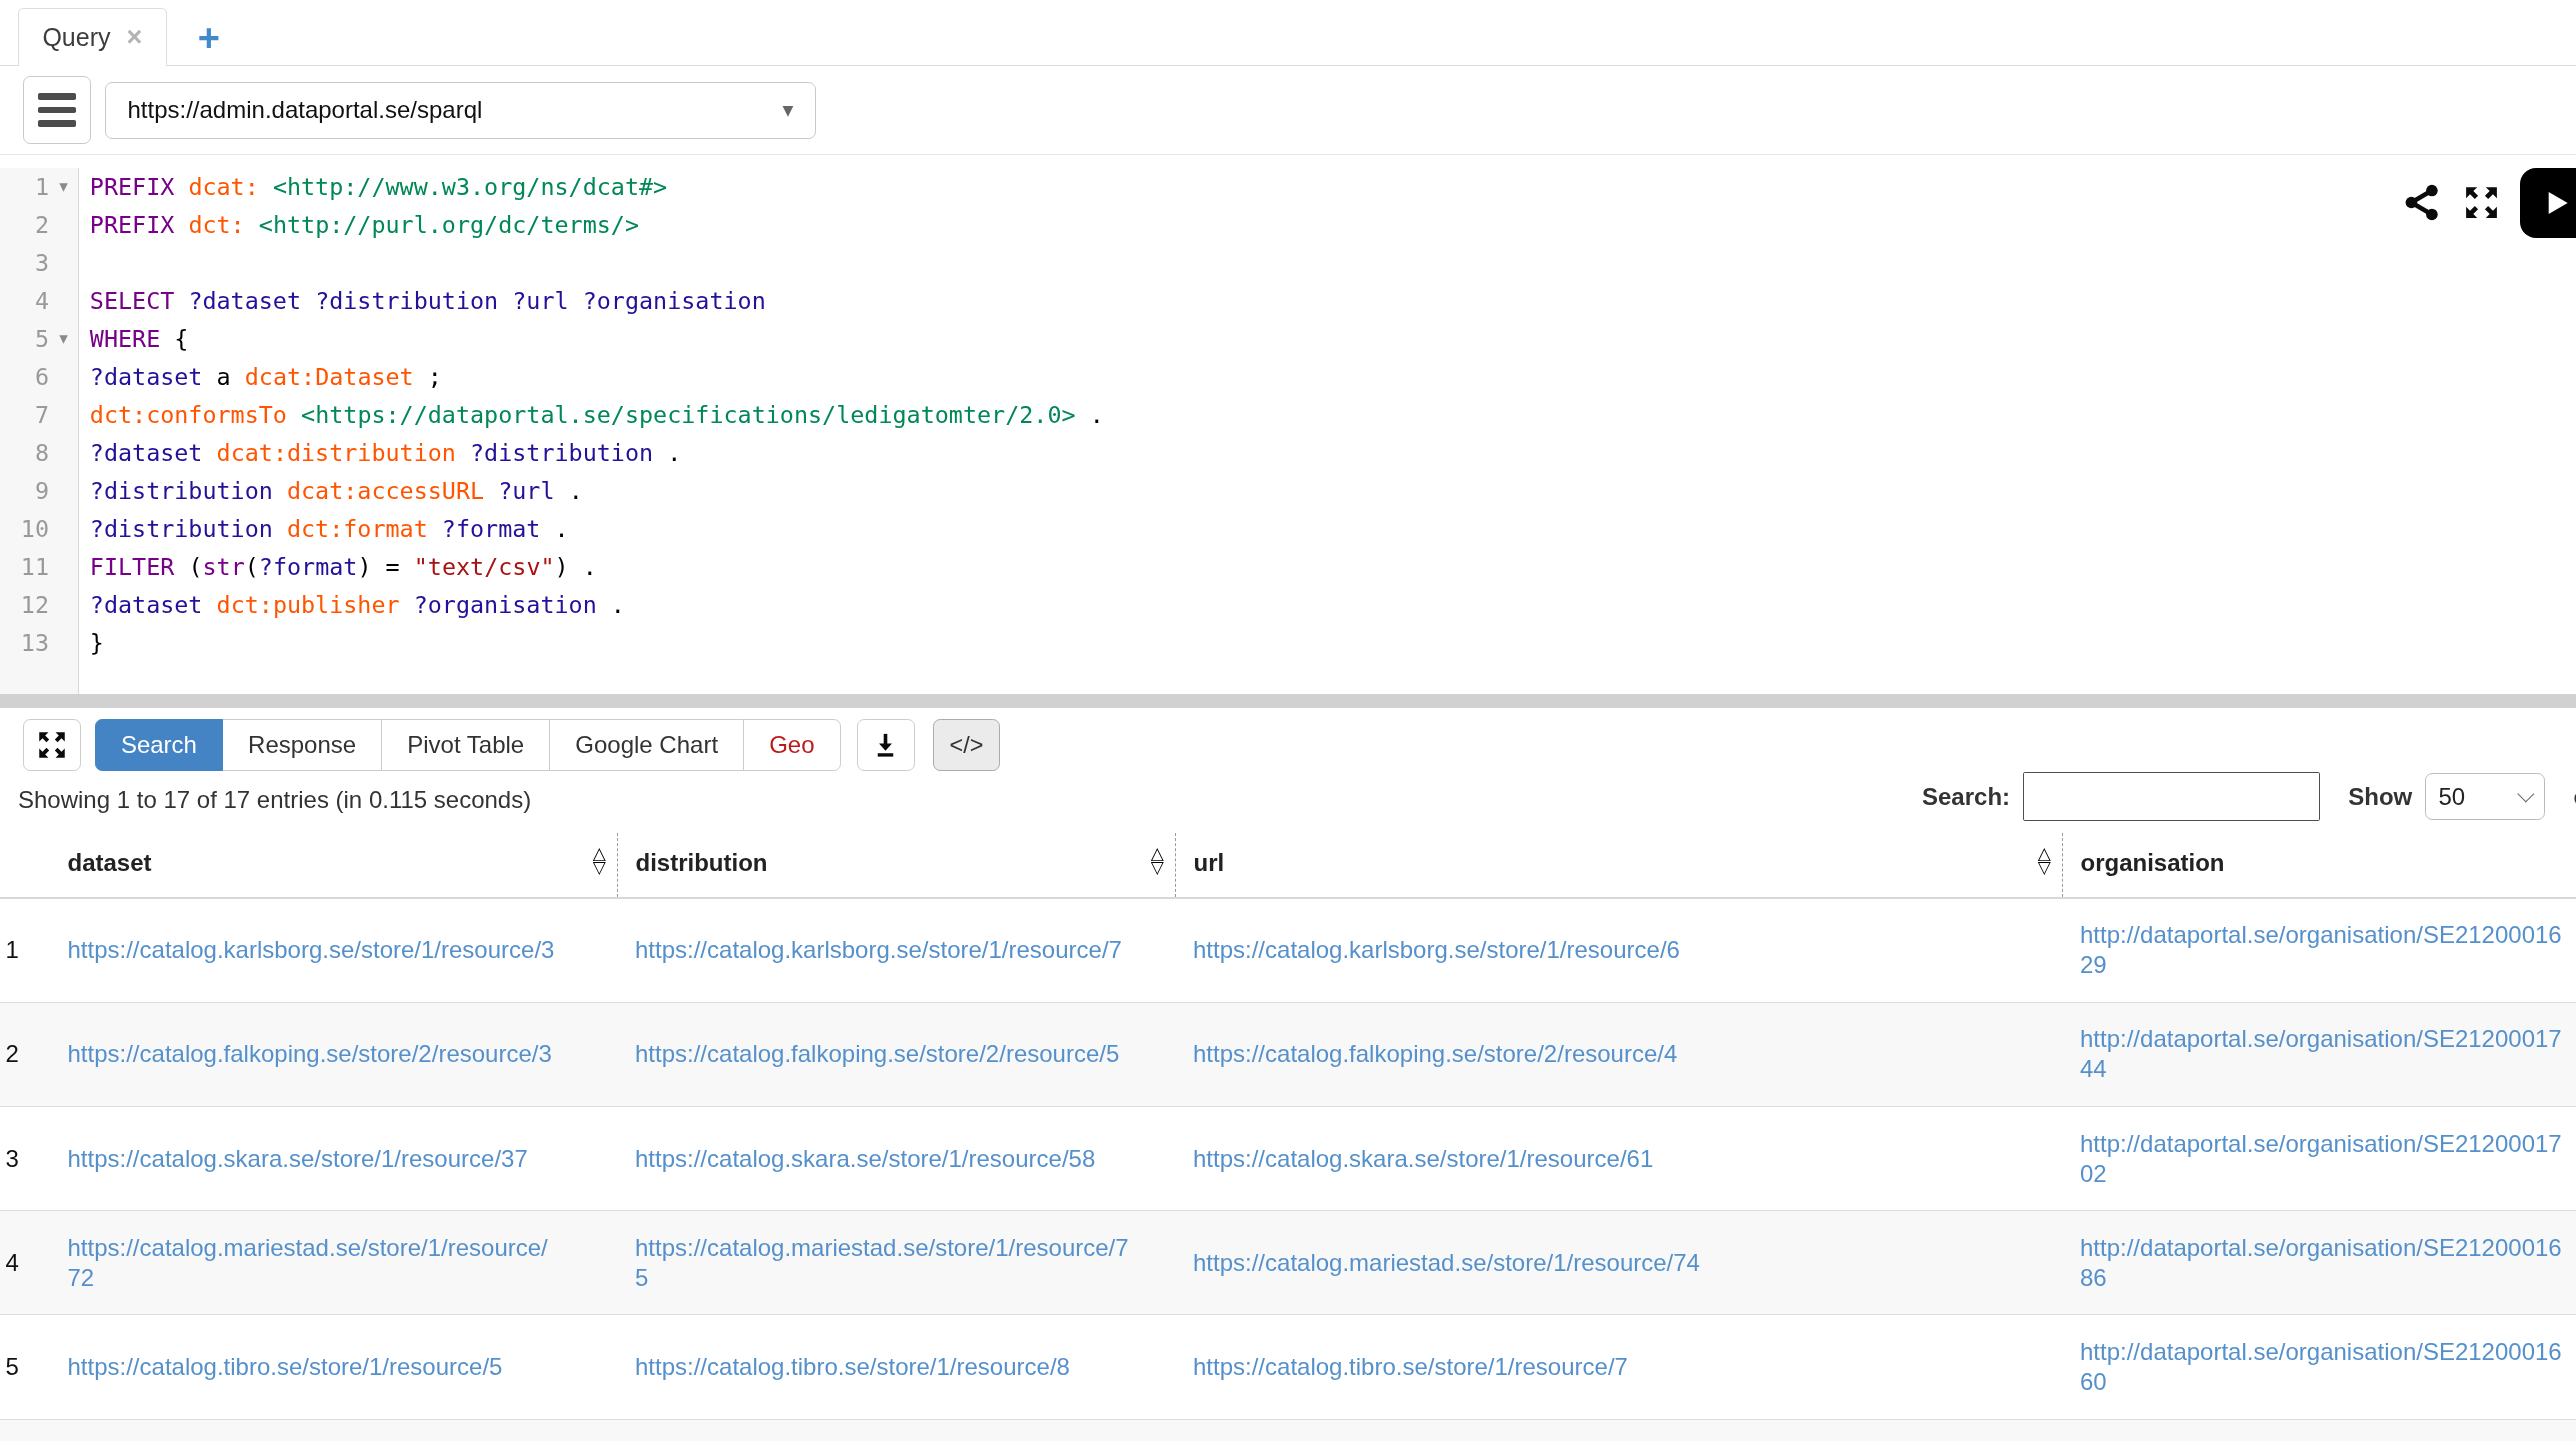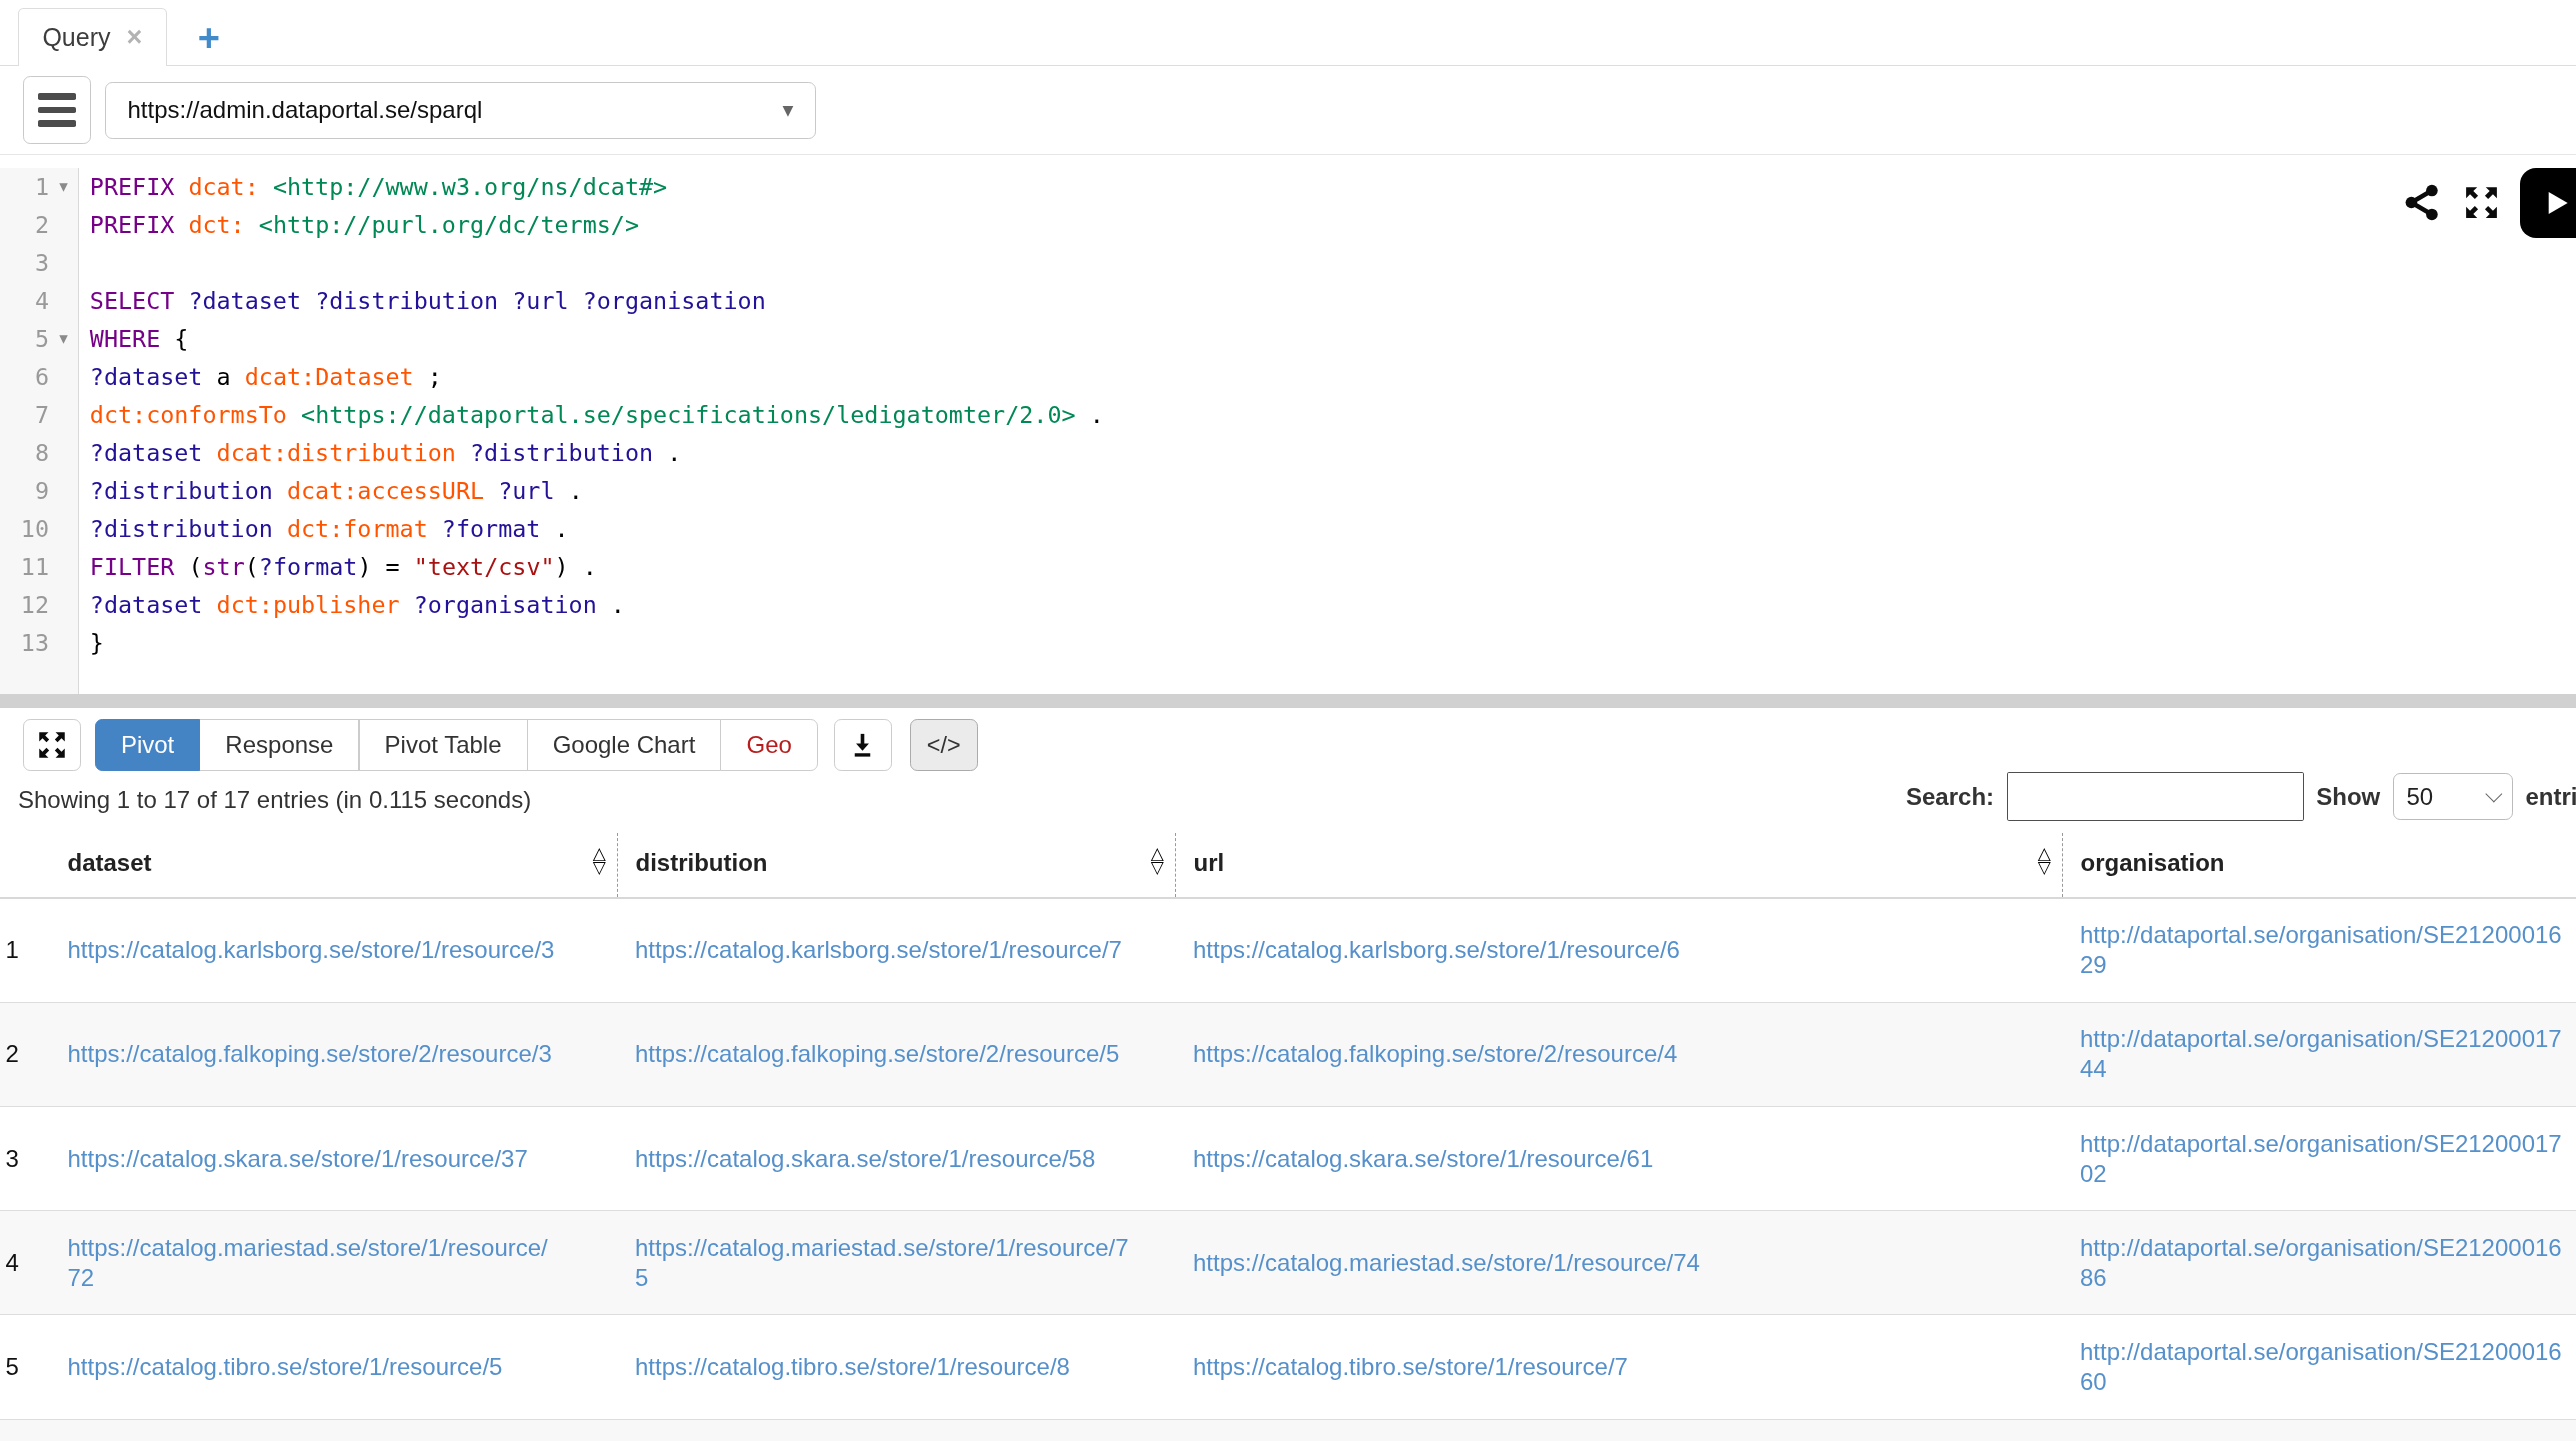--- a/index.html
+++ b/index.html
@@ -62,21 +62,21 @@
   .rtab.active { background:#4484c4; border-color:#4484c4; color:#fff; position:relative; z-index:1; border-radius:7.2px 0 0 7.2px; }
   .rtab.disabled { color:#b91c1c; cursor:default; }
   .rt-download { width:58px; height:52px; border:0.9px solid #ccc; border-radius:7.2px; background:#fff; margin-left:16px;
                  display:flex; align-items:center; justify-content:center; cursor:pointer; }
   .rt-embed { height:52px; padding:0 16px; border:0.9px solid #ababab; border-radius:7.2px; background:#ebebeb; margin-left:18px;
               font-size:23.4px; color:#333; cursor:pointer; font-family:"Liberation Sans",sans-serif; }
 
   
   .summary { margin:14.4px 0 0 18px; font-size:24px; color:#333; height:31px; }
   .searchbox { position:absolute; top:772px; left:1906px; display:flex; align-items:center; gap:12.6px; white-space:nowrap; }
-  .searchbox .lbl { font-size:24px; font-weight:bold; color:#333; }
+  .searchbox .lbl { font-size:24px; font-weight:bold; color:#333;margin-left:16px; }
   .searchbox input { width:297px; height:49px; border:1.8px solid #4e4e4e; border-radius:1.8px; font-size:24px; padding:0 9px; outline:none; }
   .pgsize { width:120px; height:47px; border:0.9px solid #bbb; border-radius:7.2px; display:flex; align-items:center;
             padding:0 12.6px; cursor:pointer; background:#fff; }
   .pgsize .val { font-size:24px; color:#222; flex:1; }
   .pgsize .chev { width:11.7px; height:11.7px; border-right:1.8px solid #666; border-bottom:1.8px solid #666;
                   transform:rotate(45deg); margin-top:-5.4px; }
 
   
   .rtable { margin-top:16px; width:2601px; table-layout:fixed; border-collapse:collapse; }
   .rtable th { text-align:left; font-size:24px; font-weight:bold; color:#222; padding:16px 0 20px 18px;
@@ -207,21 +207,21 @@
   <div class="rtoolbar">
     <button class="rt-expand">
       <svg width="34" height="34" viewBox="0 0 24 24" fill="#0b0b0b">
         <path d="M3 9.5 V3 h6.5 L7.2 5.3 10 8.1 8.1 10 5.3 7.2 Z"></path>
         <path d="M21 9.5 V3 h-6.5 l2.3 2.3 -2.8 2.8 1.9 1.9 2.8-2.8 Z"></path>
         <path d="M3 14.5 V21 h6.5 L7.2 18.7 10 15.9 8.1 14 5.3 16.8 Z"></path>
         <path d="M21 14.5 V21 h-6.5 l2.3-2.3 -2.8-2.8 1.9-1.9 2.8 2.8 Z"></path>
       </svg>
     </button>
     <div class="rtabs" id="rtabs">
-        <button class="rtab active">Pivot</button>
+        <button class="rtab active">Search</button>
         <button class="rtab">Response</button>
         <button class="rtab">Pivot Table</button>
         <button class="rtab">Google Chart</button>
         <button class="rtab disabled">Geo</button>
       </div>
     <button class="rt-download">
       <svg width="31" height="31" viewBox="0 0 24 24" fill="#0b0b0b">
         <rect x="10.6" y="3" width="2.8" height="8.5"></rect>
         <polygon points="7,10.5 17,10.5 12,16"></polygon>
         <rect x="6" y="18" width="12" height="2.6"></rect>

